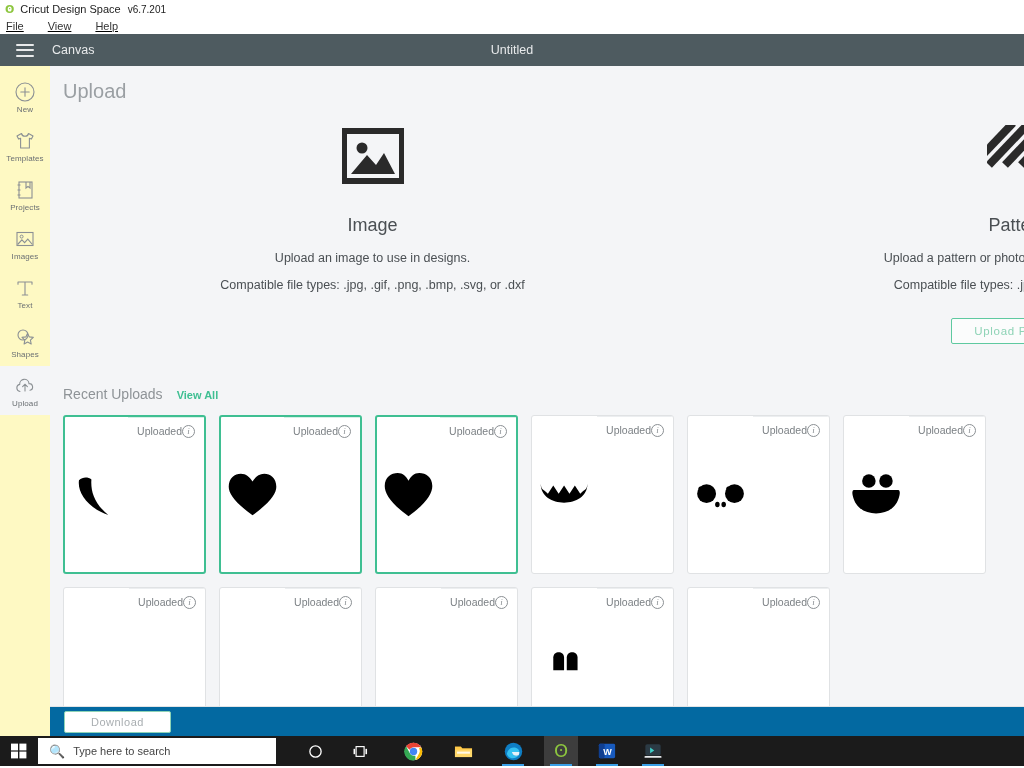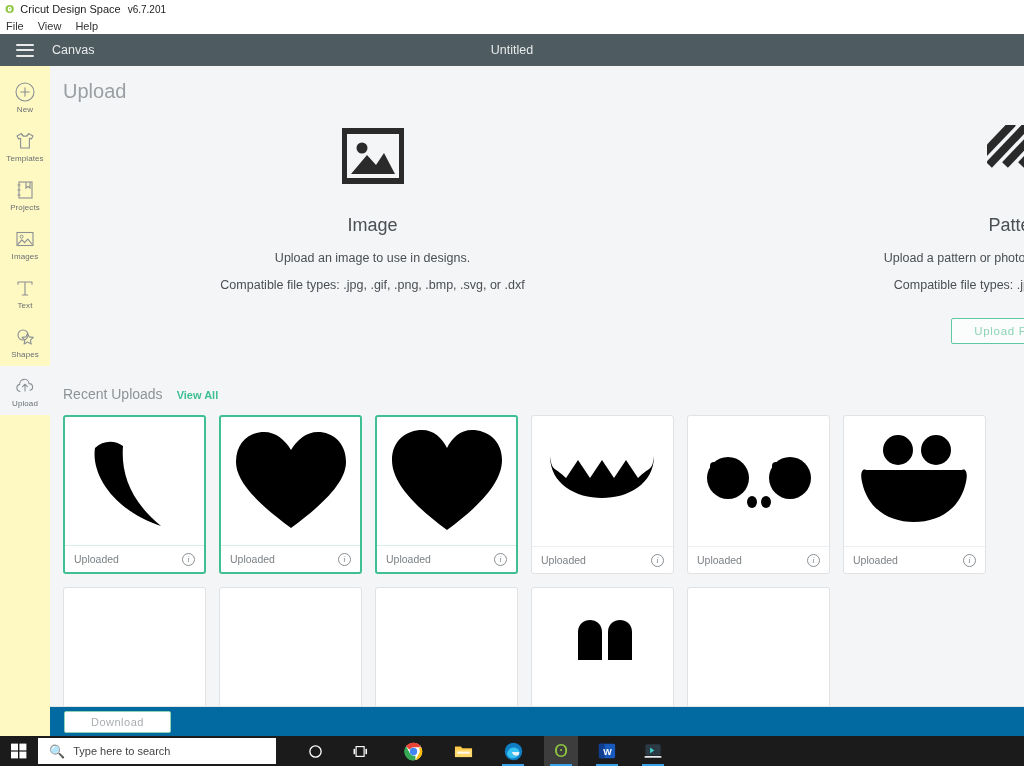--- a/index.html
+++ b/index.html
@@ -18,21 +18,21 @@
   .titlebar .app-glyph {
     font-size: 11px; font-weight: bold; color: #8dc63f;
     font-family: "DejaVu Sans", sans-serif; margin-right: 6px;
     line-height: 1;
   }
   .titlebar .app-title { font-size: 11px; color: #222; }
   .titlebar .app-ver { font-size: 10px; color: #222; margin-left: 7px; }
 
   .menubar {
     height: 16px; background: #ffffff;
-    display: flex; align-items: center; padding-left: 6px; gap: 14px;
+    display: flex; align-items: center; padding-left: 6px; gap: 24px; text-decoration: underline;
   }
   .menubar .menu-item { font-size: 11px; color: #333; cursor: default; }
 
   
   .appheader {
     position: relative;
     height: 32px; background: #4e5b60;
     display: flex; align-items: center;
   }
   .hamburger {
@@ -105,21 +105,21 @@
     font-size: 11px; color: #3fbf92; cursor: pointer; font-weight: bold;
   }
 
   .cards-grid {
     margin-top: 13px; padding-left: 13px;
     display: flex; flex-wrap: wrap; gap: 13px;
   }
   .up-card {
     width: 143px; height: 159px;
     background: #ffffff; border: 1px solid #e0e2e4;
-    border-radius: 3px; display: flex; flex-direction: column;
+    border-radius: 3px; display: flex; 
     cursor: pointer; overflow: hidden; flex: 0 0 143px;
   }
   .up-card.selected { border: 2px solid #3fbf92; }
   .up-card .thumb {
     flex: 1; display: flex; align-items: center; justify-content: center;
     padding: 6px; overflow: hidden;
   }
   .up-card .meta {
     height: 27px; border-top: 1px solid #eceef0;
     display: flex; align-items: center; justify-content: space-between;

